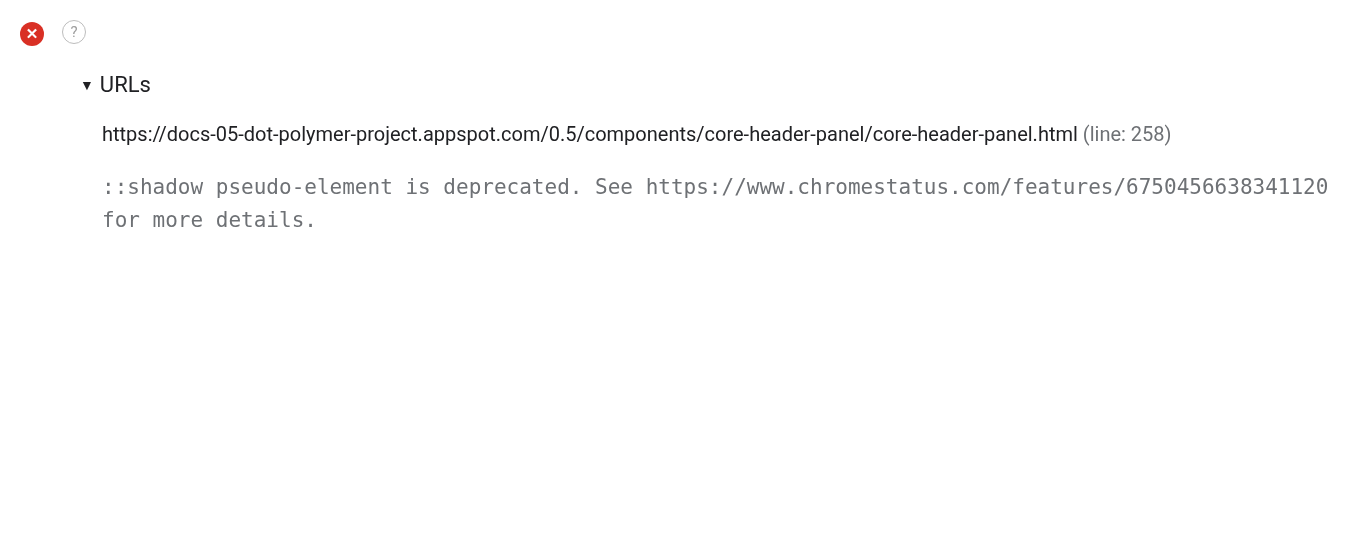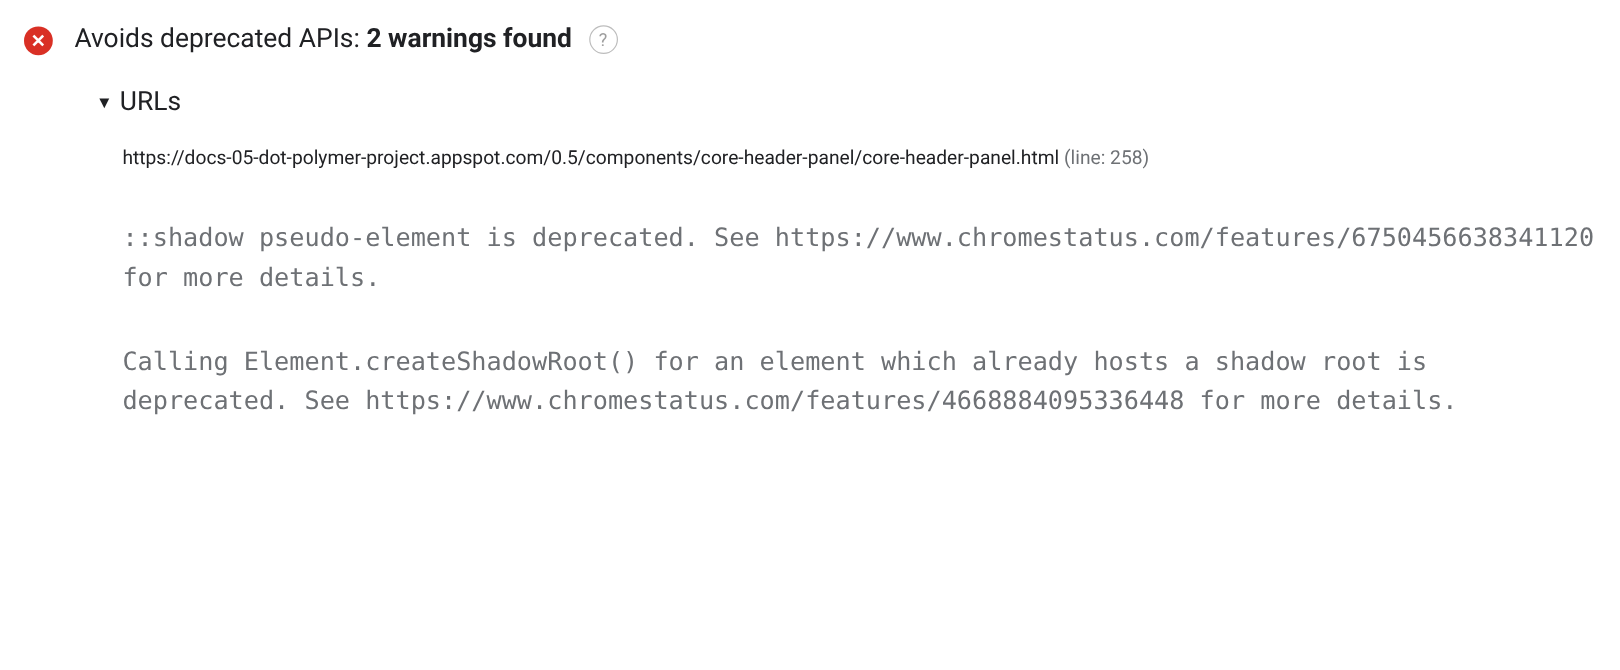--- a/index.html
+++ b/index.html
@@ -79,61 +79,57 @@
       font-size: 14px;
     }
     .url-list {
       margin-top: 22px;
       margin-left: 22px;
     }
     .url-entry {
       margin-bottom: 28px;
     }
     .url-line {
-      font-size: 16px;
+      font-size: 20px;
       line-height: 1.5;
       word-break: break-all;
     }
     .line-info {
       color: #6e7175;
     }
     .message {
       font-family: ui-monospace, SFMono-Regular, "SF Mono", Menlo, Consolas, monospace;
       color: #6e7175;
       font-size: 21px;
       line-height: 1.55;
-      margin-top: 38px;
+      margin-top: 22px;
       white-space: pre-wrap;
       word-break: break-word;
     }
   </style>
 </head>
 <body>
 
 <div class="audit-item">
   <div class="status-icon"></div>
   <div class="audit-content">
     <div class="audit-header">
-      <span class="audit-title">
-        <span>Avoids deprecated APIs: </span><span class="bold">2 warnings found</span>
-      </span>
       <span class="help-icon">?</span>
     </div>
     <div class="details">
       <div class="details-header">
         <span class="chevron">▼</span>
         <span>URLs</span>
       </div>
       <div class="url-list">
         <div class="url-entry">
           <div class="url-line">
             <span>https://docs-05-dot-polymer-project.appspot.com/0.5/components/core-header-panel/core-header-panel.html</span>
             <span class="line-info">(line: 258)</span>
           </div>
           <div class="message">::shadow pseudo-element is deprecated. See https://www.chromestatus.com/features/6750456638341120 for more details.</div>
         </div>
         <div class="url-entry">
-          <div class="message">Calling Element.createShadowRoot() for an element which already hosts a shadow root is deprecated. See https://www.chromestatus.com/features/4668884095336448 for more details.</div>
         </div>
       </div>
     </div>
   </div>
 </div>
 
 </body></html>

